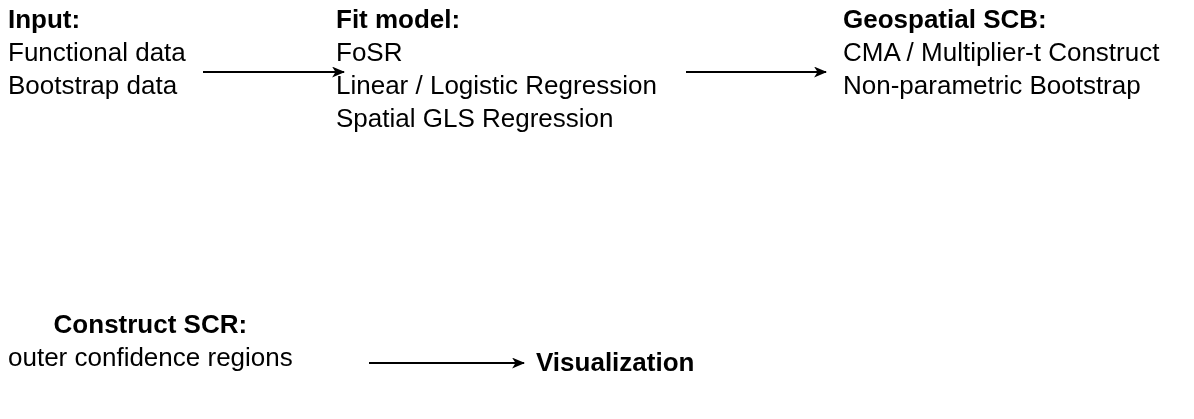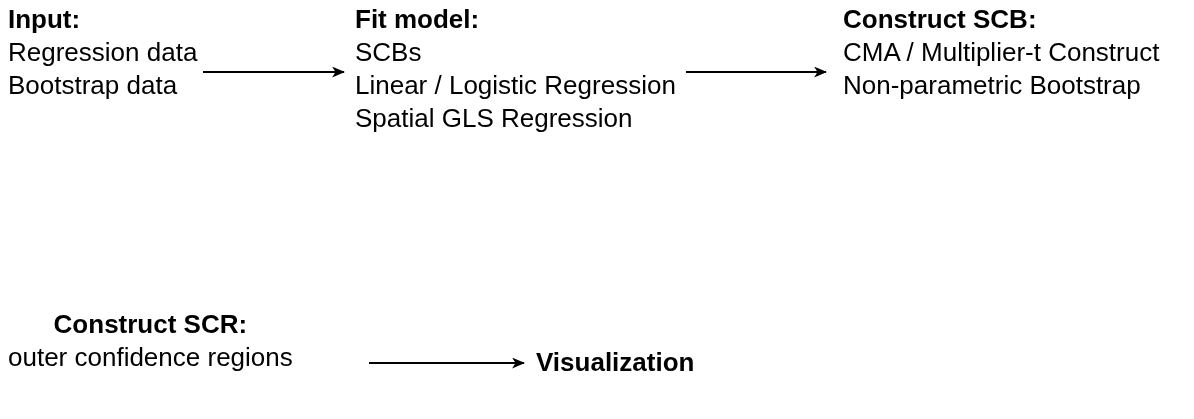--- a/index.html
+++ b/index.html
@@ -42,21 +42,21 @@
   }
   .viz-label {
     position: absolute;
     left: 536px;
     top: 346px;
     font-weight: bold;
     white-space: nowrap;
   }
   
   .block-input         { left: 8px;   top: 3px;   }
-  .block-fit-model     { left: 355px; top: 3px;   }
+  .block-fit-model     { left: 336px; top: 3px;   }
   .block-construct-scb { left: 843px; top: 3px;   }
   .block-construct-scr { left: 8px;   top: 308px; text-align: center; }
 </style>
 </head>
 <body>
 
 <div class="canvas">
 
   <svg class="arrow-layer" width="1194" height="419" viewBox="0 0 1194 419" xmlns="http://www.w3.org/2000/svg">
     <defs>
@@ -64,33 +64,33 @@
         <path d="M0,0 L12,5 L0,10 L3.2,5 Z" fill="#000000"></path>
       </marker>
     </defs>
     <line class="arrow-line" x1="203" y1="72" x2="344" y2="72" marker-end="url(#arrowhead)"></line>
     <line class="arrow-line" x1="686" y1="72" x2="826" y2="72" marker-end="url(#arrowhead)"></line>
     <line class="arrow-line" x1="369" y1="363" x2="524" y2="363" marker-end="url(#arrowhead)"></line>
   </svg>
 
   <section class="block block-input">
     <div class="block-header">Input:</div>
-    <div class="block-line">Regression data</div>
+    <div class="block-line">Functional data</div>
     <div class="block-line">Bootstrap data</div>
   </section>
 
   <section class="block block-fit-model">
     <div class="block-header">Fit model:</div>
-    <div class="block-line">SCBs</div>
+    <div class="block-line">FoSR</div>
     <div class="block-line">Linear / Logistic Regression</div>
     <div class="block-line">Spatial GLS Regression</div>
   </section>
 
   <section class="block block-construct-scb">
-    <div class="block-header">Construct SCB:</div>
+    <div class="block-header">Geospatial SCB:</div>
     <div class="block-line">CMA / Multiplier-t Construct</div>
     <div class="block-line">Non-parametric Bootstrap</div>
   </section>
 
   <section class="block block-construct-scr">
     <div class="block-header">Construct SCR:</div>
     <div class="block-line">outer confidence regions</div>
   </section>
 
   <div class="viz-label">Visualization</div>

